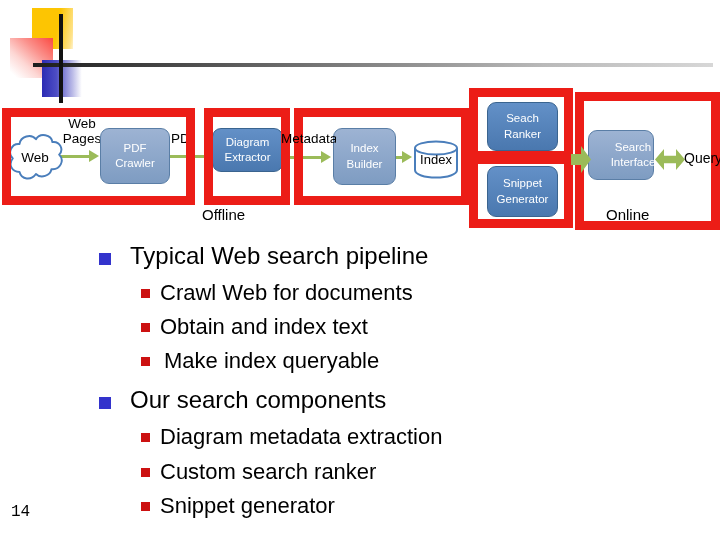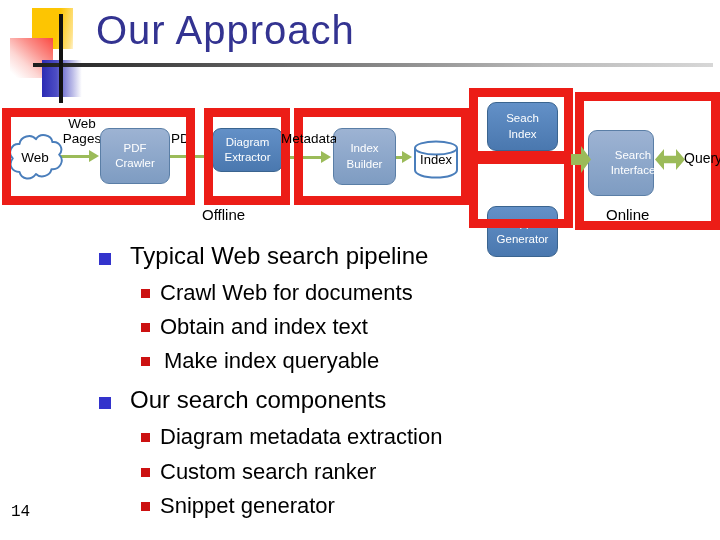--- a/index.html
+++ b/index.html
@@ -48,21 +48,20 @@
 </head>
 <body>
 
 <div class="slide">
 
   <div class="sq sq-yellow"></div>
   <div class="sq sq-pink"></div>
   <div class="sq sq-blue"></div>
   <div class="abs rule"></div>
   <div class="abs vline"></div>
-  <h1 class="abs title">Our Approach</h1>
 
   <div>
 
     <svg class="shape" style="left:6px;top:130px;" width="58" height="57" viewBox="0 0 60 56">
       <path d="M14,42 C6,42 2,34 7,28 C1,22 6,12 14,13 C15,5 26,2 31,8 C35,1 47,3 48,11 C56,10 60,19 55,24 C61,30 56,40 47,39 C46,46 36,49 31,44 C26,51 16,50 14,42 Z" fill="#ffffff" stroke="#4a7ebb" stroke-width="2" stroke-linejoin="round"></path>
     </svg>
     <div class="cloud-label" style="left:6px;top:150px;width:58px;">Web</div>
 
     <div class="dlabel" style="left:58px;top:116px;width:48px;text-align:center;">Web
 Pages</div>
@@ -98,31 +97,31 @@
     <div class="ahead" style="left:402px;top:151px;"></div>
 
     <svg class="shape" style="left:412px;top:139px;" width="48" height="40" viewBox="0 0 48 40">
       <path d="M3,9 V31 C3,35.5 12.5,38.5 24,38.5 S45,35.5 45,31 V9" fill="#ffffff" stroke="#4a7ebb" stroke-width="2"></path>
       <ellipse cx="24" cy="9" rx="21" ry="6.5" fill="#ffffff" stroke="#4a7ebb" stroke-width="2"></ellipse>
     </svg>
     <div class="cyl-label" style="left:412px;top:152px;width:48px;">Index</div>
 
     <div class="node dark" style="left:487px;top:102px;width:71px;height:49px;">
       <span>Seach
-Index</span>
+Ranker</span>
     </div>
 
-    <div class="node dark" style="left:487px;top:166px;width:71px;height:51px;margin-top:40px;">
+    <div class="node dark" style="left:487px;top:166px;width:71px;height:51px;">
       <span>Snippet
 Generator</span>
     </div>
 
     <div class="blockarrow bar-r" style="left:571px;top:146px;width:20px;height:27px;"></div>
 
-    <div class="node light" style="left:588px;top:130px;width:66px;height:66px;padding-left:24px;">
+    <div class="node light" style="left:588px;top:130px;width:66px;height:50px;padding-left:24px;">
       <span>Search
 Interface</span>
     </div>
 
     <div class="blockarrow bar-lr" style="left:655px;top:149px;width:30px;height:21px;"></div>
 
     <div class="dlabel ztop" style="left:684px;top:151px;font-size:14px;">Query</div>
 
     <div class="frame" style="left:2px;top:108px;width:193px;height:97px;"></div>
     <div class="frame" style="left:204px;top:108px;width:86px;height:97px;"></div>

